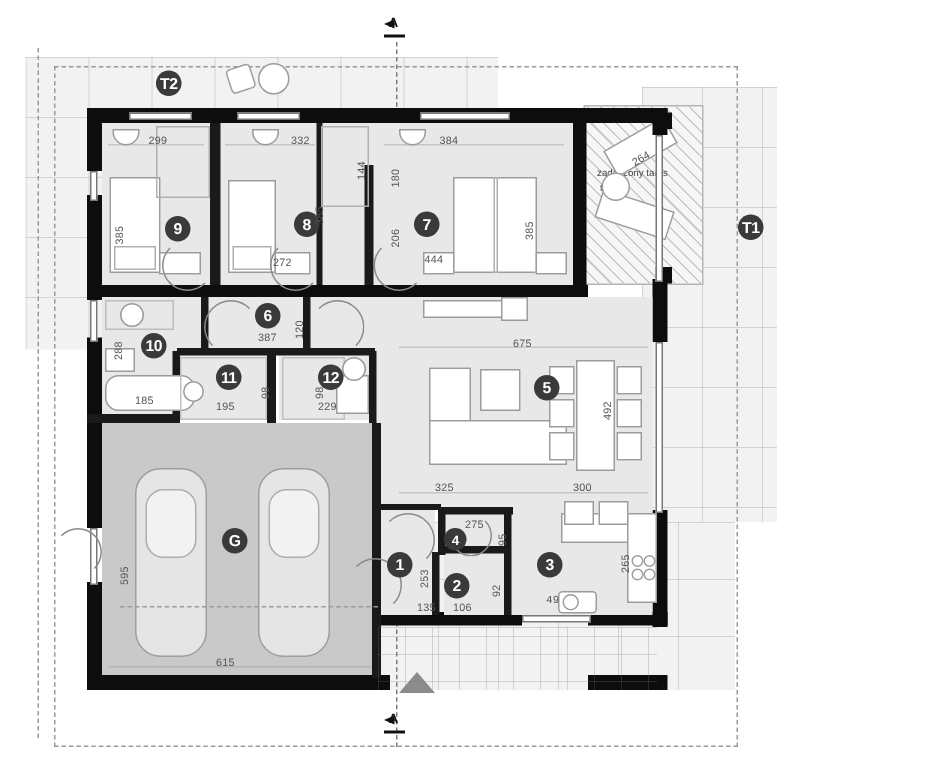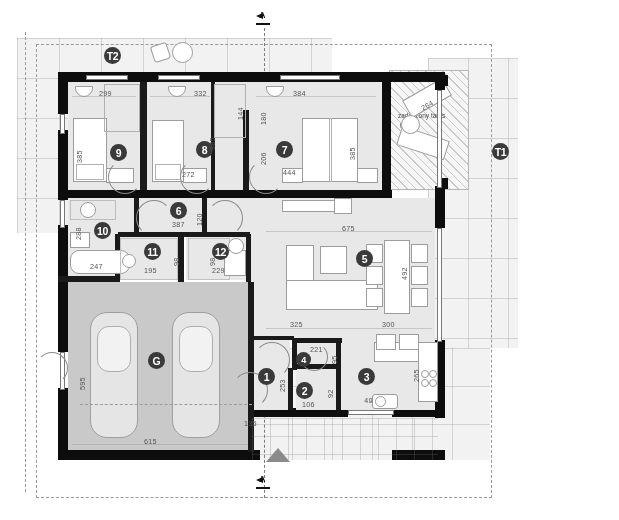--- a/index.html
+++ b/index.html
@@ -264,37 +264,37 @@
   <div class="dim" style="left:194px;top:89px;">332</div>
   <div class="dim v" style="left:208px;top:150px;">385</div>
   <div class="dim" style="left:182px;top:170px;">272</div>
   <div class="dim v" style="left:236px;top:120px;">144</div>
   <div class="dim" style="left:293px;top:89px;">384</div>
   <div class="dim v" style="left:348px;top:160px;">385</div>
   <div class="dim" style="left:283px;top:168px;">444</div>
   <div class="dim v" style="left:259px;top:165px;">206</div>
   <div class="dim v" style="left:259px;top:125px;">180</div>
   <div class="dim v" style="left:74px;top:240px;">288</div>
-  <div class="dim" style="left:90px;top:262px;">247</div>
+  <div class="dim" style="left:90px;top:262px;">185</div>
   <div class="dim" style="left:172px;top:220px;">387</div>
   <div class="dim v" style="left:195px;top:226px;">120</div>
   <div class="dim" style="left:144px;top:266px;">195</div>
   <div class="dim v" style="left:172px;top:266px;">98</div>
   <div class="dim v" style="left:208px;top:266px;">98</div>
   <div class="dim" style="left:212px;top:266px;">229</div>
   <div class="dim" style="left:342px;top:224px;">675</div>
   <div class="dim v" style="left:400px;top:280px;">492</div>
   <div class="dim" style="left:290px;top:320px;">325</div>
   <div class="dim" style="left:382px;top:320px;">300</div>
   <div class="dim v" style="left:412px;top:382px;">265</div>
   <div class="dim" style="left:364px;top:397px;font-family:Liberation Mono, monospace;">49</div>
-  <div class="dim" style="left:310px;top:345px;">221</div>
+  <div class="dim" style="left:310px;top:345px;">275</div>
   <div class="dim v" style="left:330px;top:364px;">95</div>
   <div class="dim v" style="left:278px;top:392px;">253</div>
-  <div class="dim" style="left:244px;top:400px;margin-top:19px;">135</div>
+  <div class="dim" style="left:278px;top:400px;">135</div>
   <div class="dim" style="left:302px;top:400px;">106</div>
   <div class="dim v" style="left:326px;top:398px;">92</div>
   <div class="dim v" style="left:78px;top:390px;">595</div>
   <div class="dim" style="left:144px;top:437px;">615</div>
 
   <div class="dimline" style="left:266px;top:231px;width:166px;height:1px;opacity:.45;"></div>
   <div class="dimline" style="left:266px;top:328px;width:166px;height:1px;opacity:.45;"></div>
   <div class="dimline" style="left:72px;top:96px;width:64px;height:1px;opacity:.45;"></div>
   <div class="dimline" style="left:150px;top:96px;width:60px;height:1px;opacity:.45;"></div>
   <div class="dimline" style="left:256px;top:96px;width:120px;height:1px;opacity:.45;"></div>

